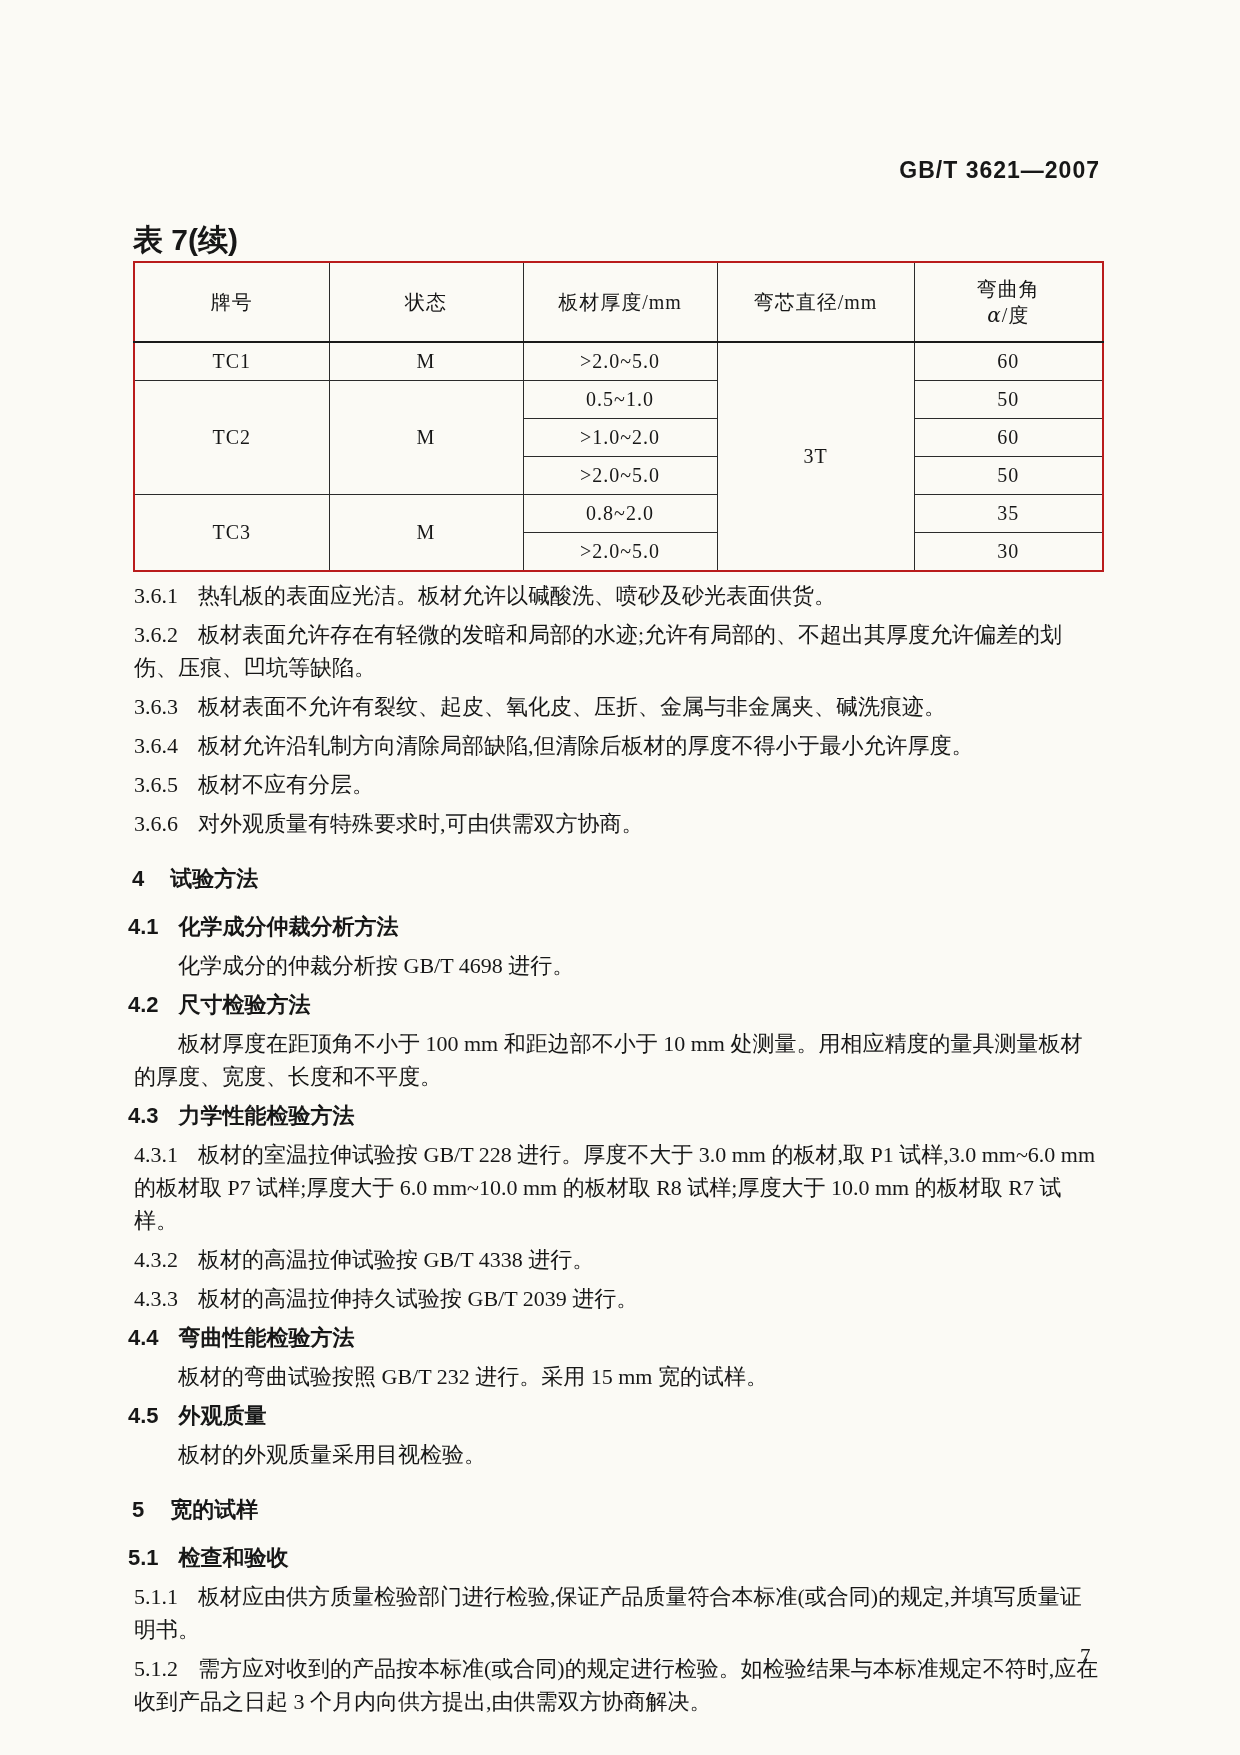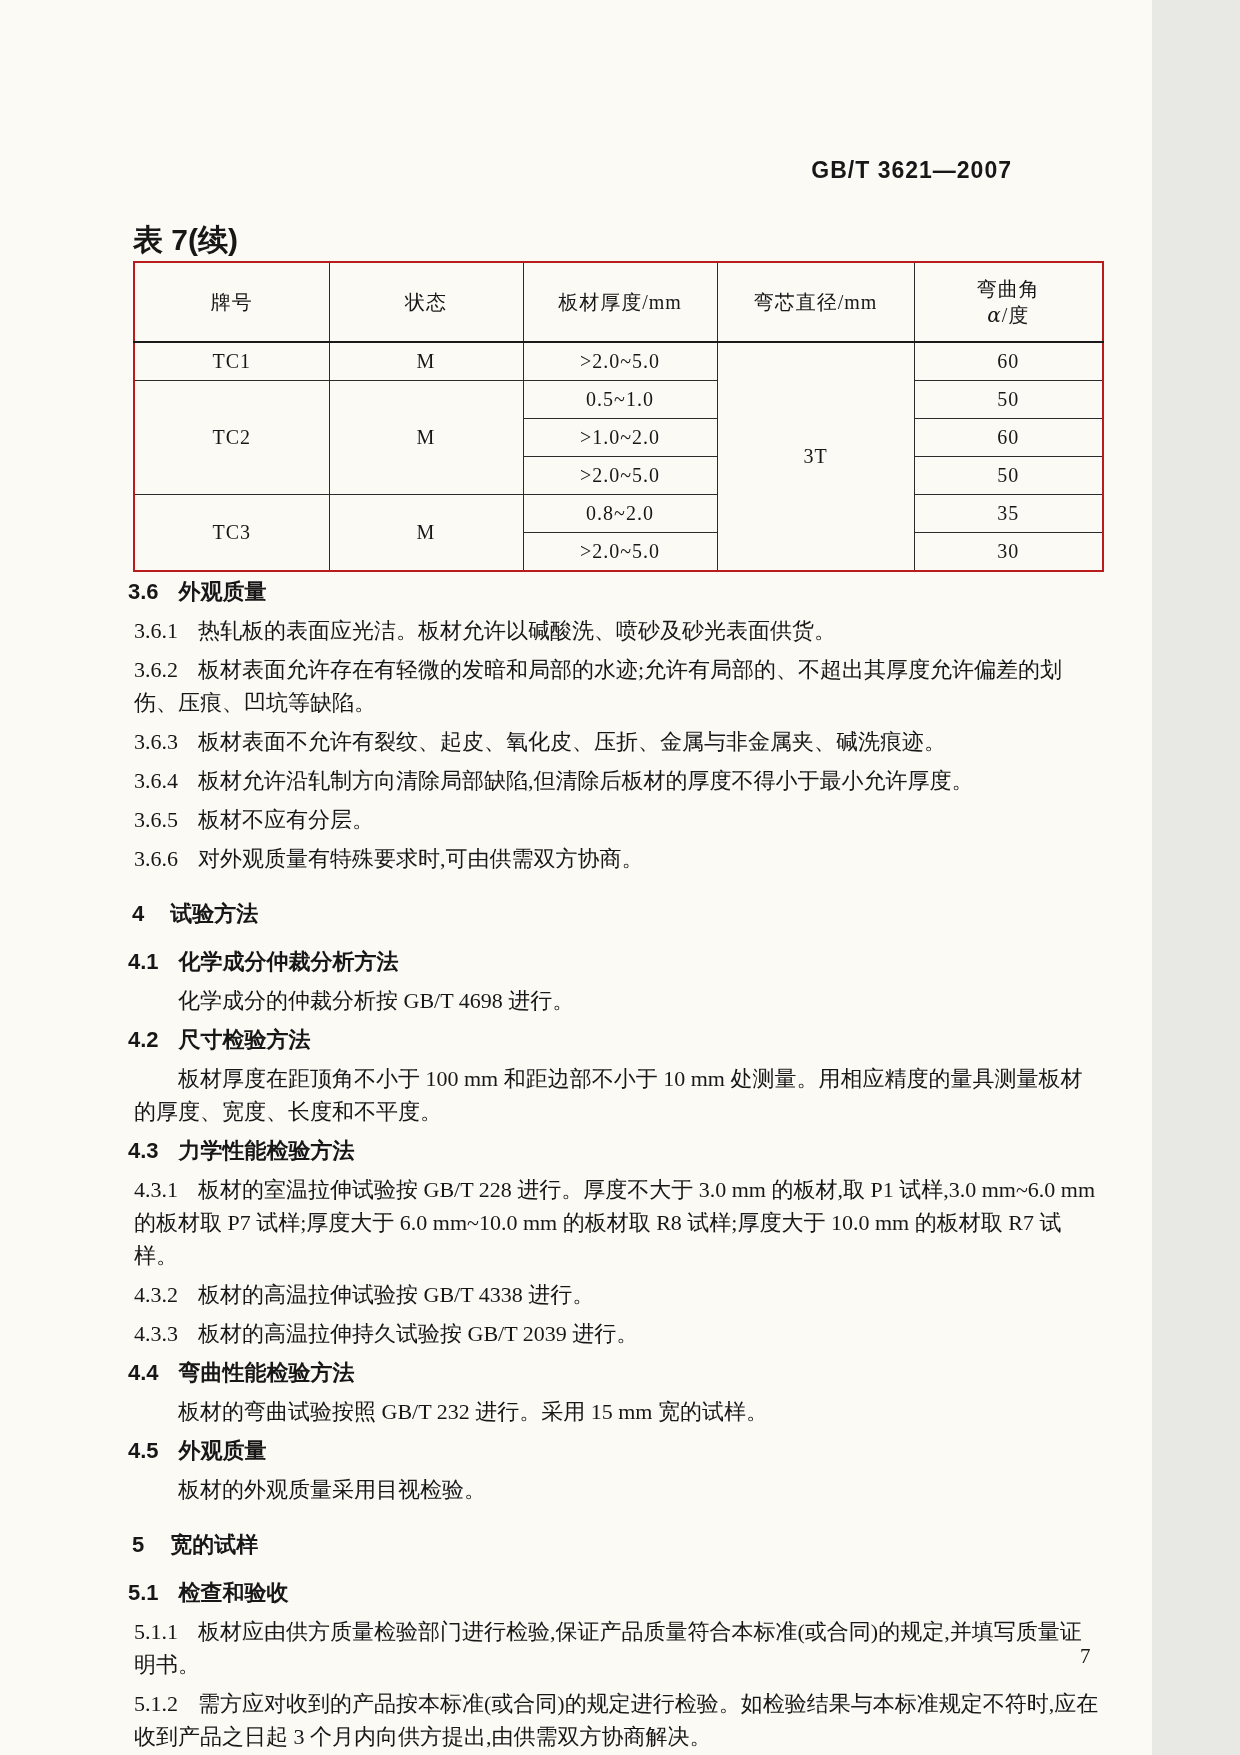--- a/index.html
+++ b/index.html
@@ -1,19 +1,19 @@
 <!DOCTYPE html>
 <html><head>
 <meta charset="utf-8">
 <style>
   html,body{margin:0;padding:0;}
   body{background:#e8e8e4;}
   .page{
     position:relative;
-    width:1152px;height:1755px;
+    width:1240px;height:1755px;
     background:#fbfaf5;
     color:#171717;
     font-family:"Liberation Serif","DejaVu Serif",serif;
     overflow:hidden;
   }
   
   .std-code{
     position:absolute; top:157px; right:140px;
     font-family:"Liberation Sans","DejaVu Sans",sans-serif;
     font-weight:bold; font-size:23px; letter-spacing:1px;
@@ -123,21 +123,20 @@
         <td>35</td>
       </tr>
       <tr>
         <td>&gt;2.0~5.0</td>
         <td>30</td>
       </tr>
     </tbody>
   </table>
 
   <div class="content">
-    <p class="h3"><span class="num">3.6</span><span>外观质量</span></p>
     <p><span class="num">3.6.1</span><span>热轧板的表面应光洁。板材允许以碱酸洗、喷砂及砂光表面供货。</span></p>
     <p><span class="num">3.6.2</span><span>板材表面允许存在有轻微的发暗和局部的水迹;允许有局部的、不超出其厚度允许偏差的划伤、压痕、凹坑等缺陷。</span></p>
     <p><span class="num">3.6.3</span><span>板材表面不允许有裂纹、起皮、氧化皮、压折、金属与非金属夹、碱洗痕迹。</span></p>
     <p><span class="num">3.6.4</span><span>板材允许沿轧制方向清除局部缺陷,但清除后板材的厚度不得小于最小允许厚度。</span></p>
     <p><span class="num">3.6.5</span><span>板材不应有分层。</span></p>
     <p><span class="num">3.6.6</span><span>对外观质量有特殊要求时,可由供需双方协商。</span></p>
 
     <p class="h2"><span class="num">4</span><span>试验方法</span></p>
     <p class="h3"><span class="num">4.1</span><span>化学成分仲裁分析方法</span></p>
     <p class="ind">化学成分的仲裁分析按 GB/T 4698 进行。</p>

